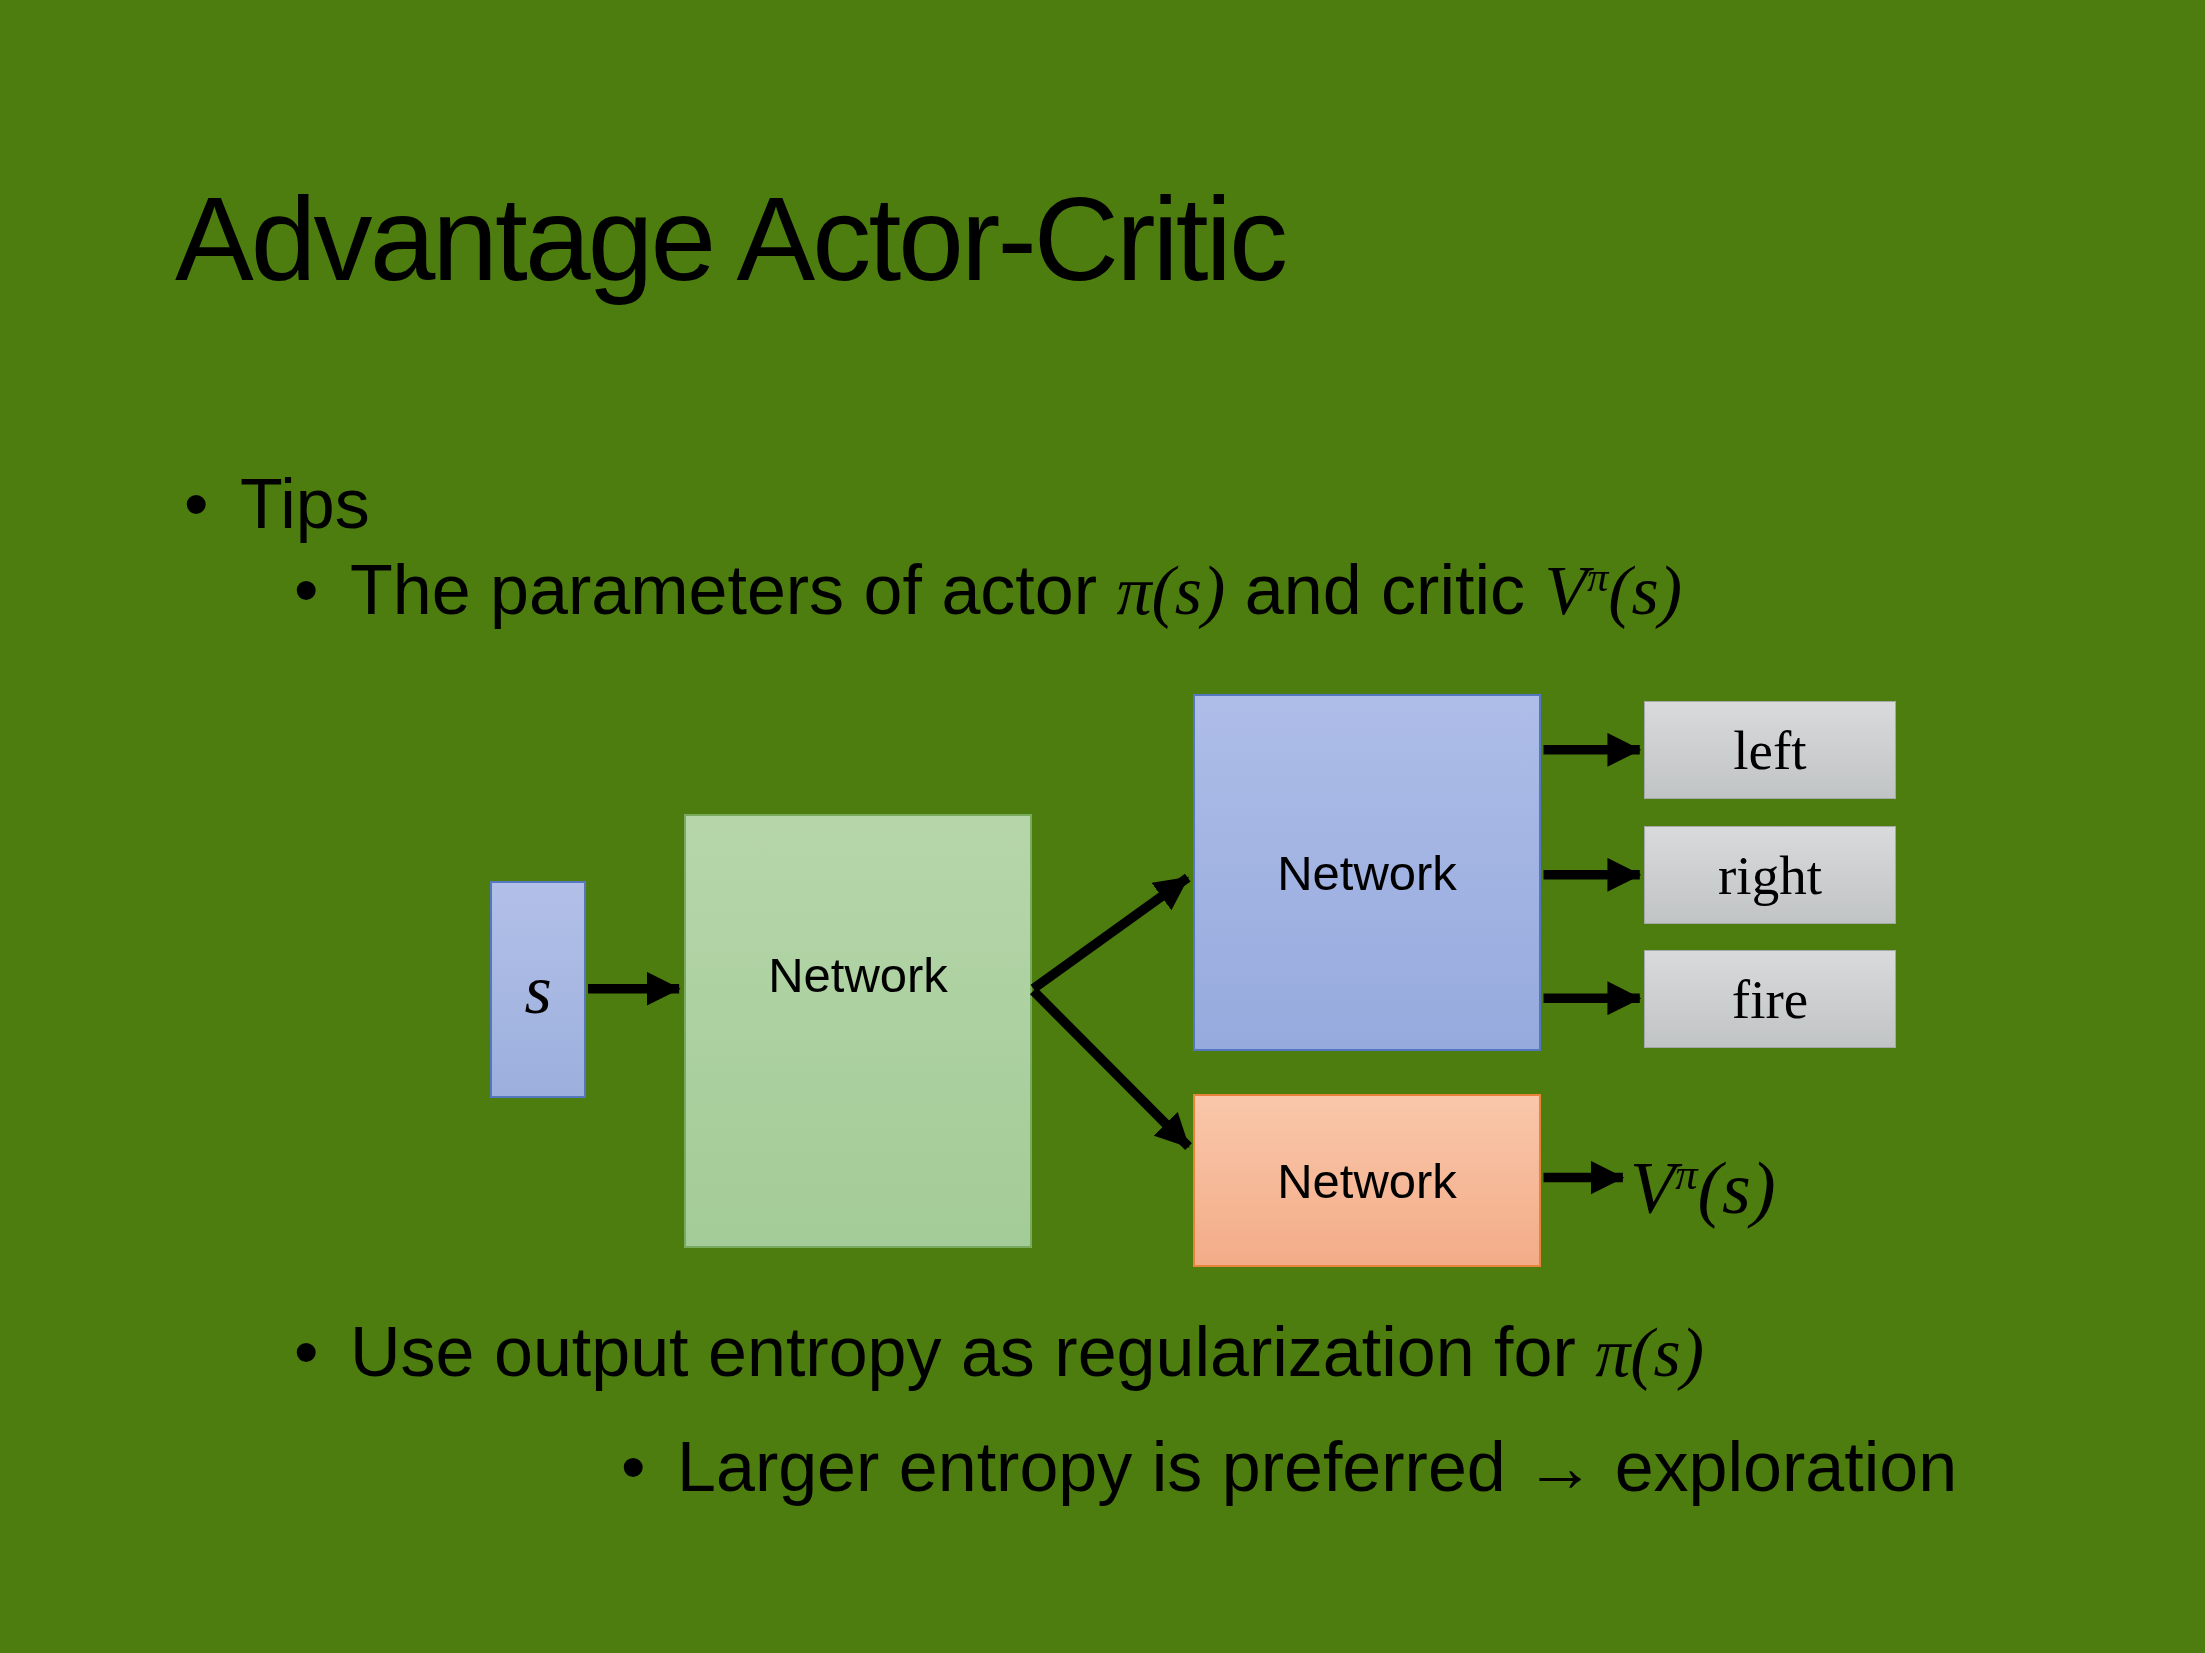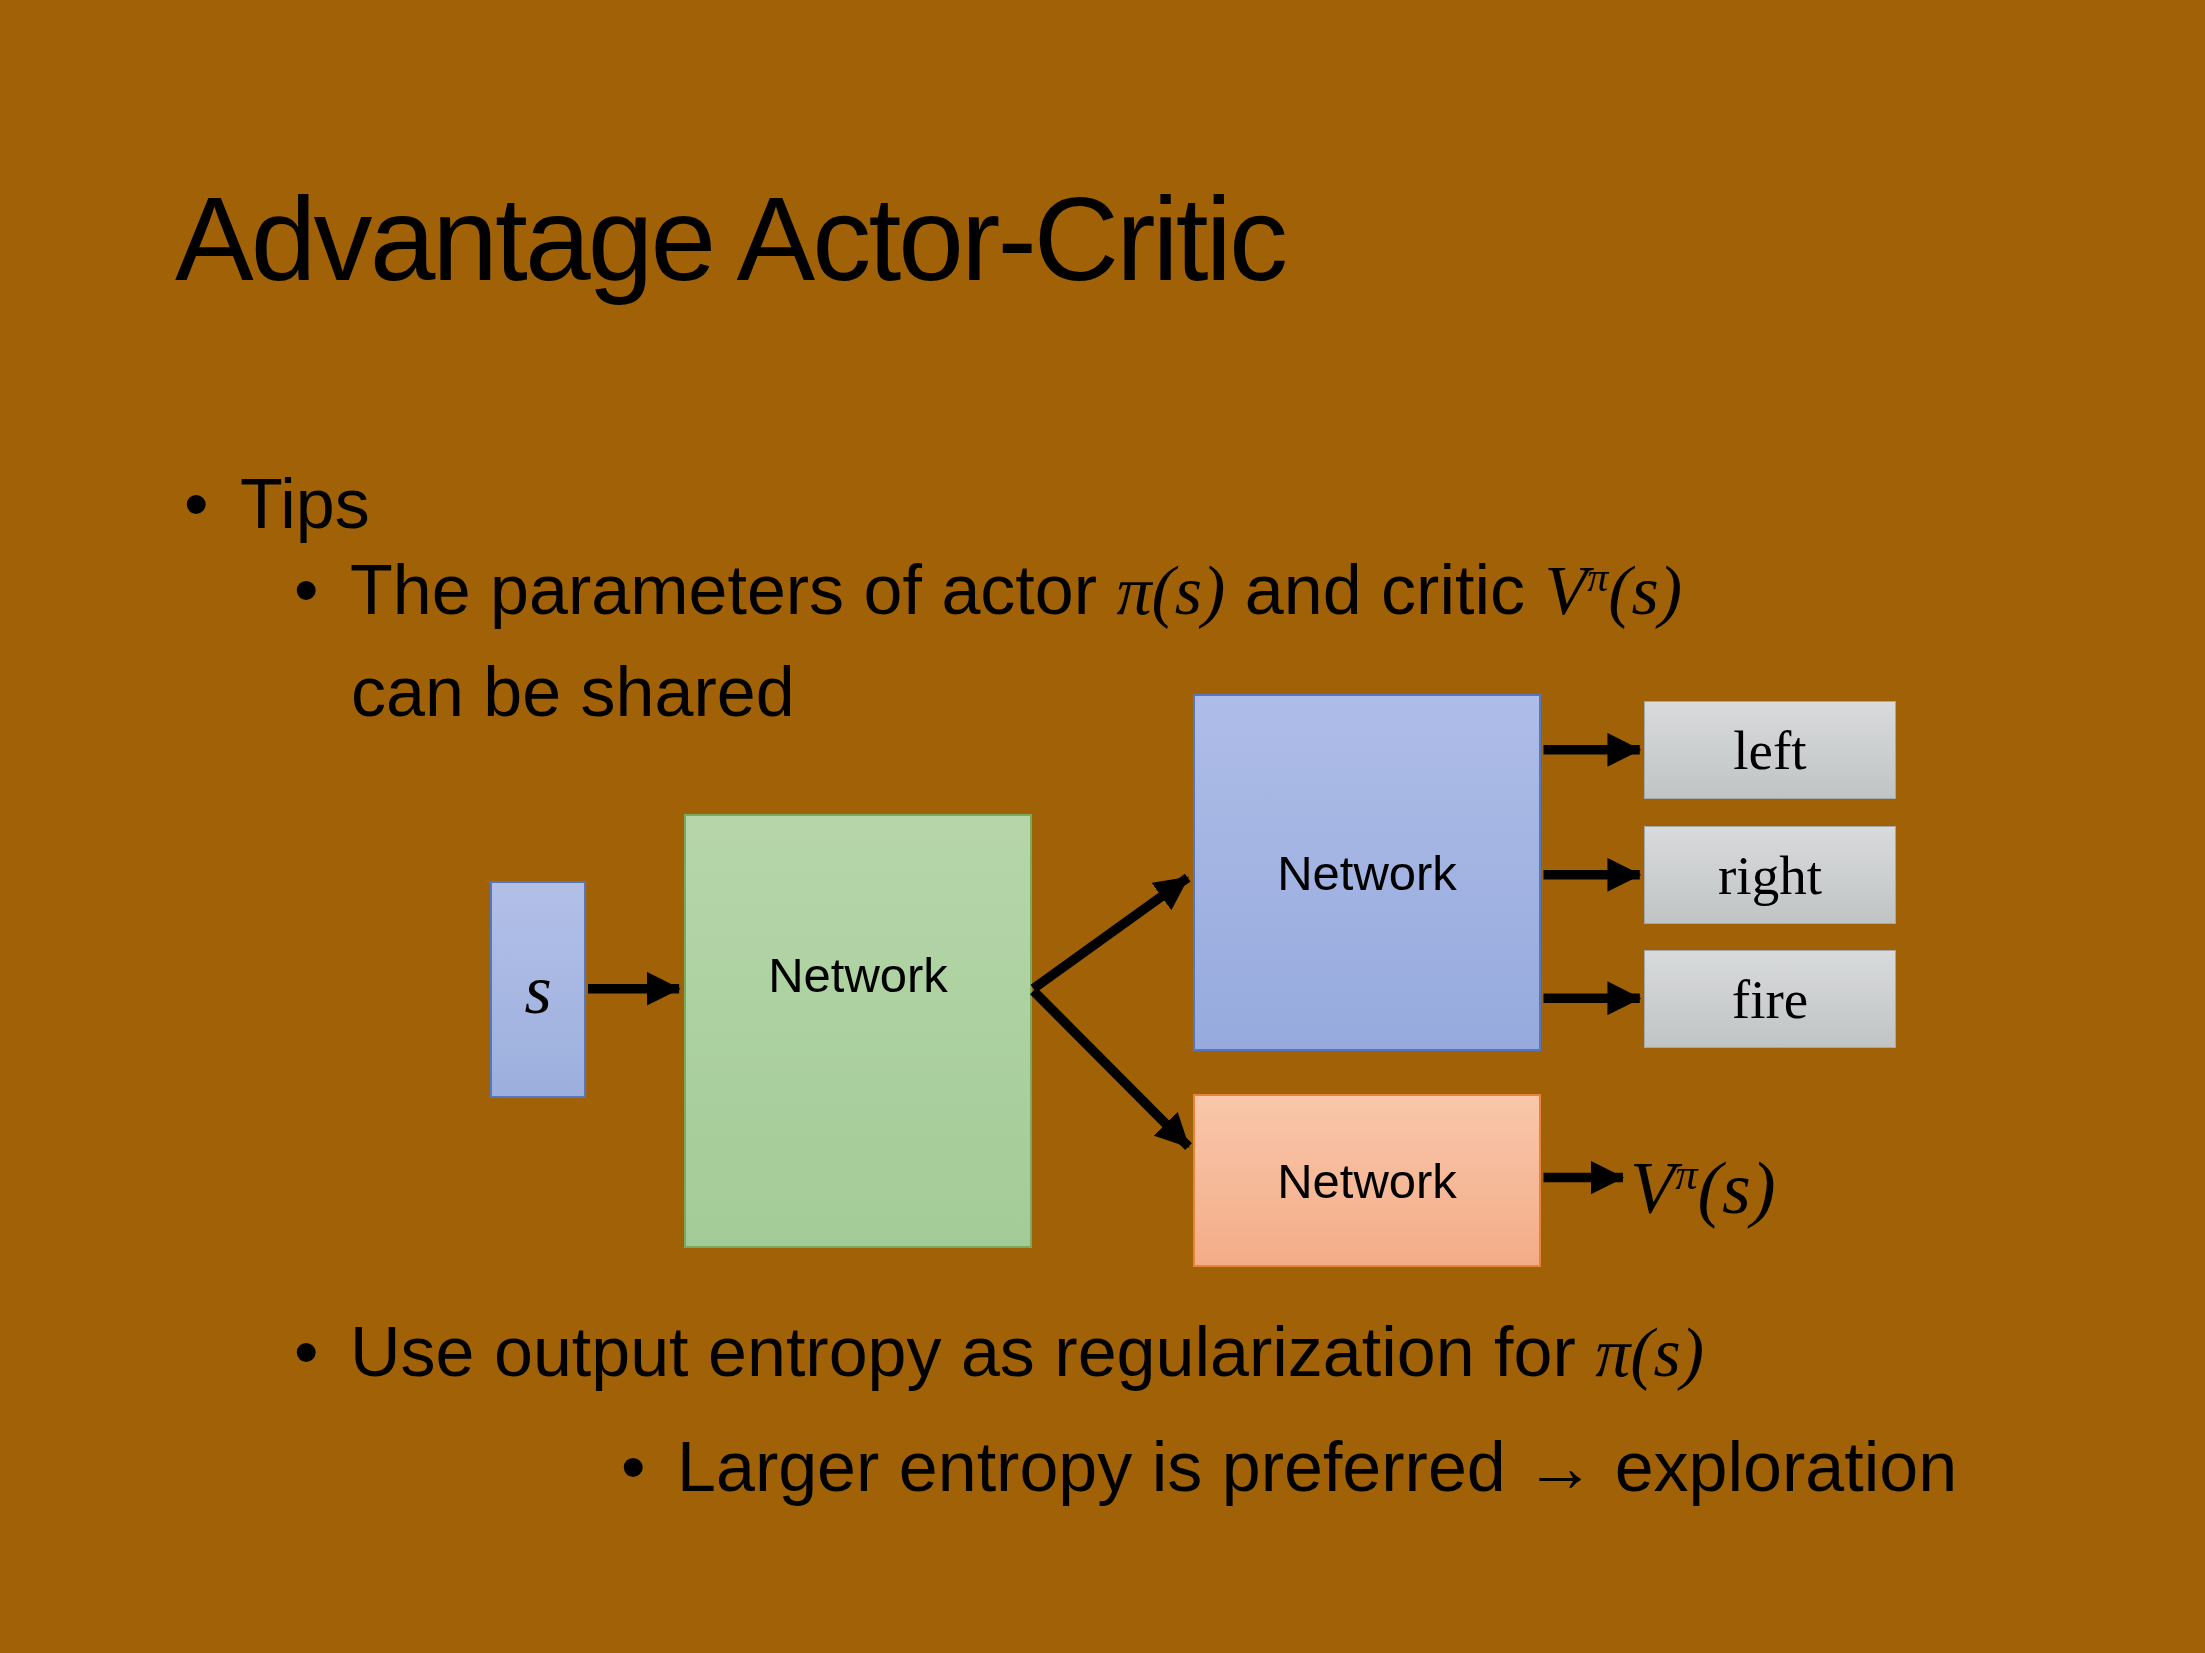--- a/index.html
+++ b/index.html
@@ -2,21 +2,21 @@
 <html style="font-size:11.8px"><head>
 <meta charset="utf-8">
 <style>
   html, body { margin: 0; padding: 0; }
   body {
     width: 2205px; height: 1654px;
     background: #ffffff;
     font-family: "Liberation Sans", sans-serif;
     color: #000000;
   }
-  .slide { position: relative; width: 2205px; height: 1654px; overflow: hidden; background: #a16207; }
+  .slide { position: relative; width: 2205px; height: 1654px; overflow: hidden; background: #4d7c0f; }
 
   .title {
     position: absolute; left: 175px; top: 171px;
     font-size: 118px; font-weight: 300; letter-spacing: -2.9px;
     color: #000000; white-space: nowrap;
   }
 
   .line { position: absolute; font-size: 70px; line-height: 1.2; white-space: nowrap; color: #000000; }
   .marker { margin-right: 0.45em; }
   #line-tips        { left: 184px;  top: 462px;  }
@@ -90,21 +90,20 @@
   <div class="title">Advantage Actor-Critic</div>
 
   <div class="line" id="line-param1">
     <span class="marker">•</span><span>The parameters of actor </span><span class="math">π(s)</span><span> and critic </span><span class="math"><span>V</span><span class="sup">π</span><span>(s)</span></span>
   </div>
 
   <div class="line" id="line-tips">
     <span class="marker">•</span><span>Tips</span>
   </div>
 
-  <div class="line" id="line-param2">can be shared</div>
 
   <div class="line" id="line-entropy">
     <span class="marker">•</span><span>Use output entropy as regularization for </span><span class="math">π(s)</span>
   </div>
 
   <div class="line" id="line-exploration">
     <span class="marker">•</span><span>Larger entropy is preferred → exploration</span>
   </div>
 
   <div class="box state-box">

